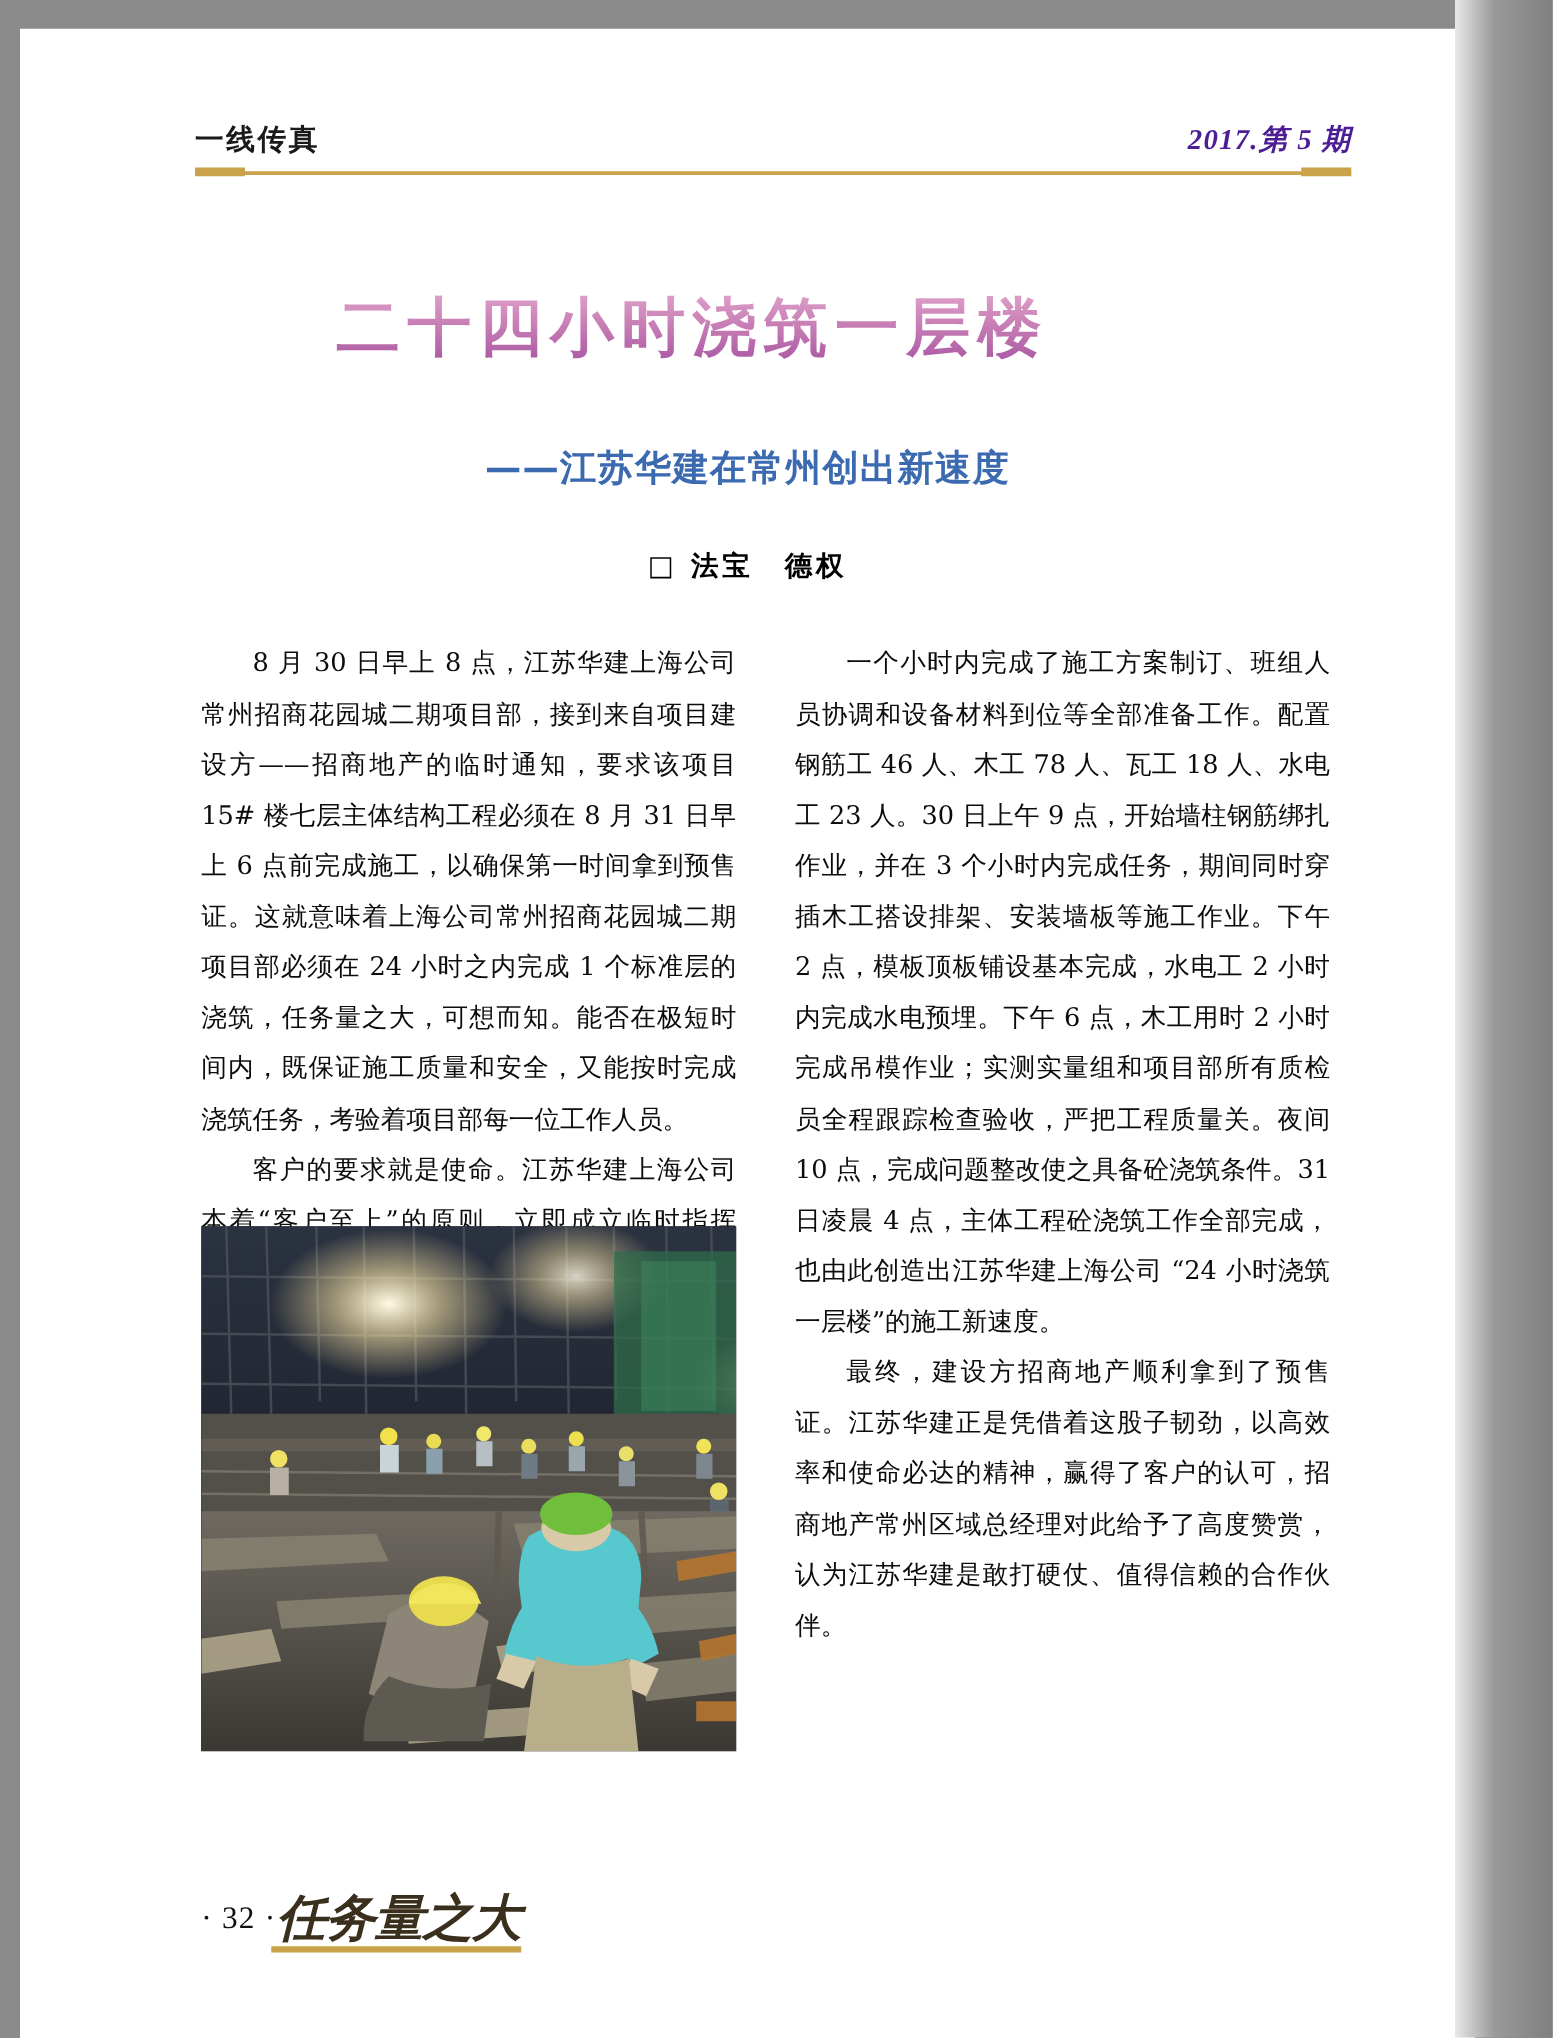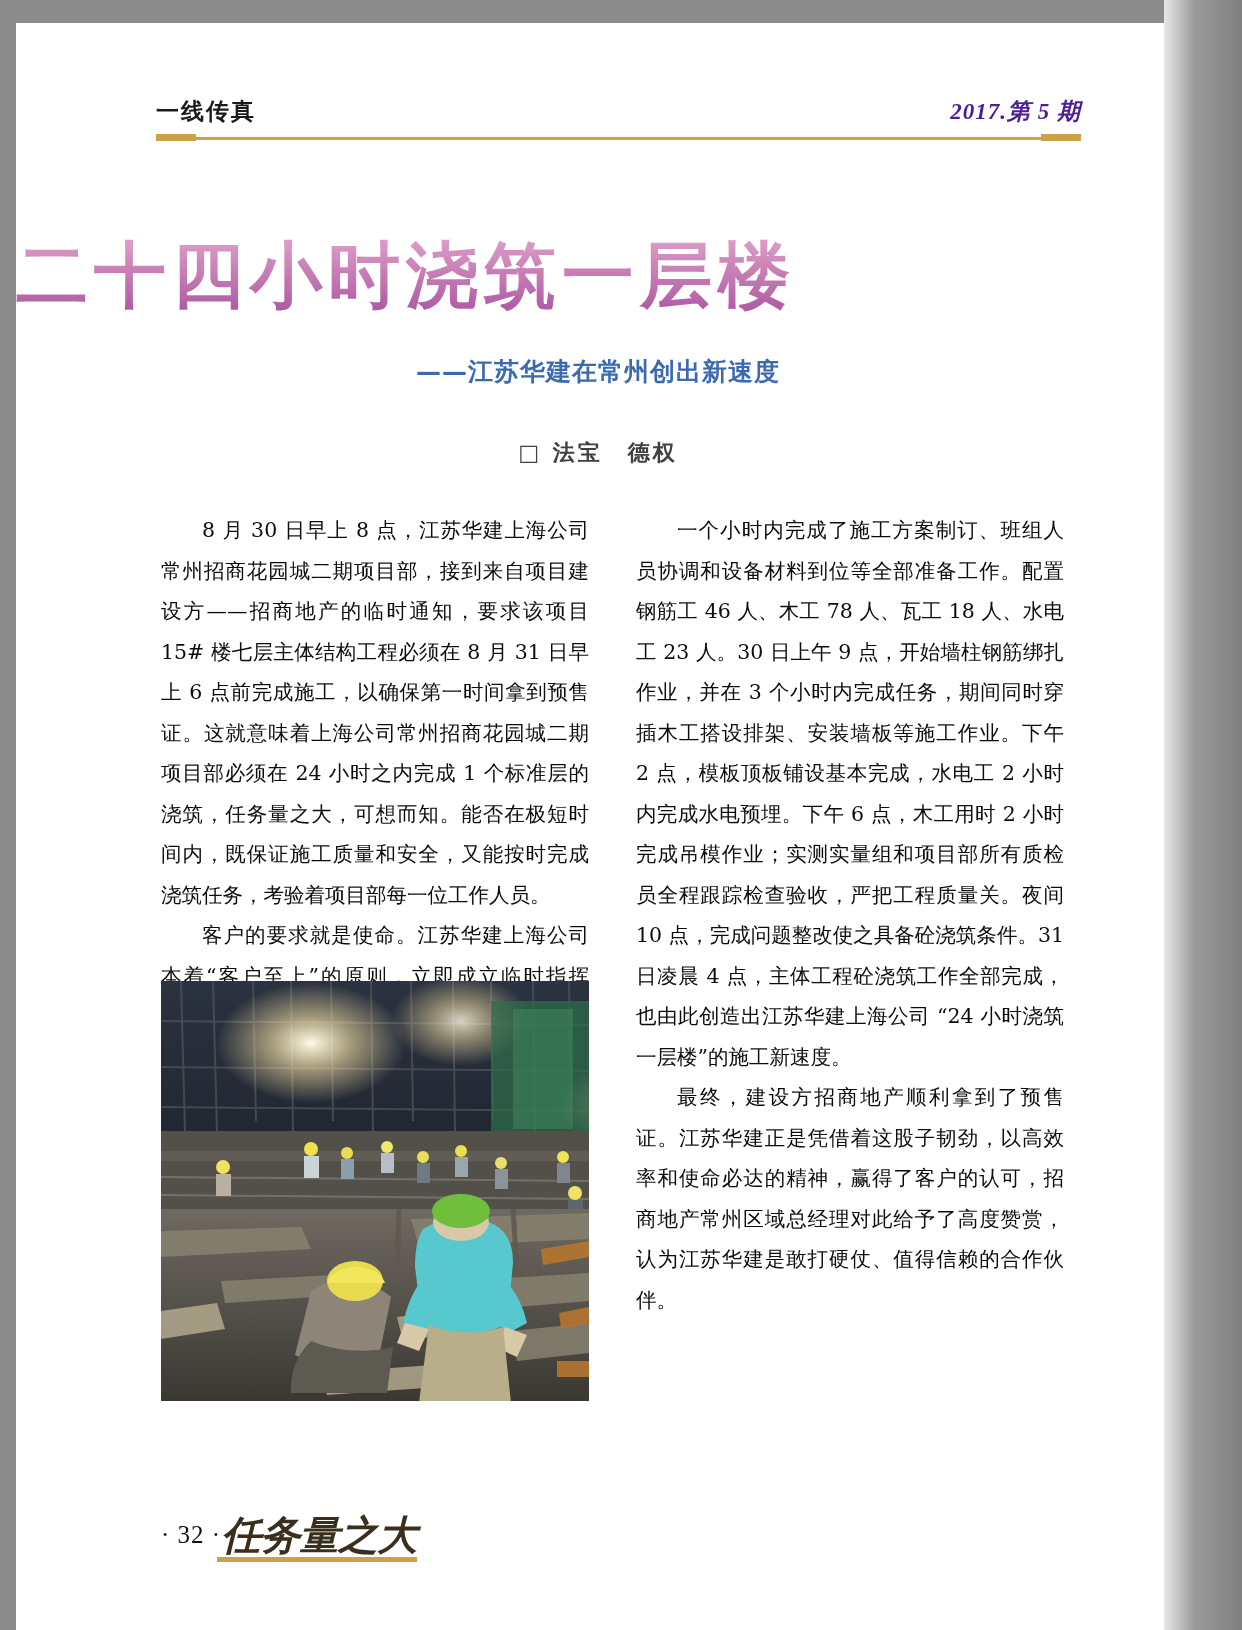--- a/index.html
+++ b/index.html
@@ -64,56 +64,57 @@
     left: 1025px; top: 111px;
     width: 40px; height: 7px;
     background: #c9a24a;
   }
 
   
   .title {
     position: absolute;
     left: 0; top: 205px;
     width: 1076px;
-    font-family: "DejaVu Sans", sans-serif;
-    font-size: 72px;
+    text-align: center;
+    font-family: "DejaVu Sans", sans-serif;
+    font-size: 51px;
     font-weight: bold;
     letter-spacing: 6px;
     background: linear-gradient(to bottom, #e4a9cf 0%, #c87fb5 45%, #a44fa0 100%);
     -webkit-background-clip: text;
     background-clip: text;
     color: transparent;
     -webkit-text-fill-color: transparent;
   }
   .subtitle-wrap {
     position: absolute;
     left: 0; top: 332px;
     width: 1164px;
     text-align: center;
   }
   .subtitle {
     display: inline-block;
     font-family: "DejaVu Sans", sans-serif;
-    font-size: 25px;
+    font-size: 29px;
     font-weight: bold;
     color: #3b6ab0;
     letter-spacing: 1px;
   }
   .byline-wrap {
     position: absolute;
     left: 0; top: 415px;
     width: 1164px;
     text-align: center;
   }
   .byline {
     display: inline-block;
     font-family: "DejaVu Sans", sans-serif;
     font-size: 22px;
     font-weight: bold;
-    color: #404040;
+    color: #000000;
     letter-spacing: 3px;
   }
 
   
   .col {
     position: absolute;
     top: 487px;
     width: 428px;
     font-family: "DejaVu Serif", "Liberation Serif", serif;
     font-size: 20.5px;

